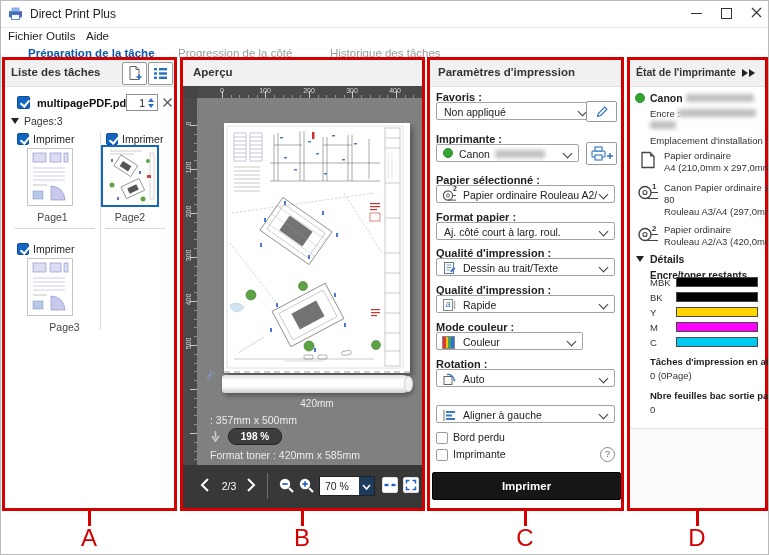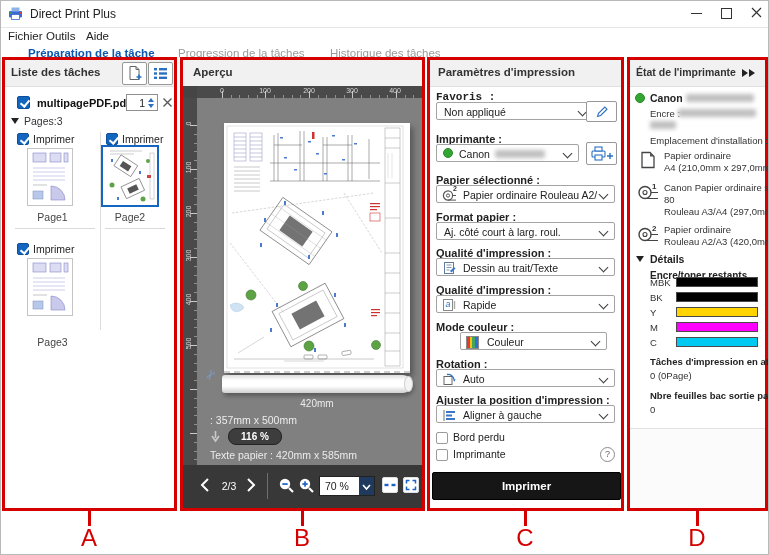--- a/index.html
+++ b/index.html
@@ -120,21 +120,21 @@
       </span>
     <span class="abs winbtn" style="left:742px;">
       <svg width="30" height="26" viewBox="0 0 30 26">
           <path d="M10 8 L19 17 M19 8 L10 17" stroke="#333" stroke-width="1.2"></path>
         </svg>
     </span>
   </div>
 
   <div class="abs tabbar">
     <span class="abs tab active nw" style="left:28px;">Préparation de la tâche</span>
-    <span class="abs tab nw" style="left:178px;">Progression de la tâches</span>
+    <span class="abs tab nw" style="left:178px;">Progression de la côté</span>
     <span class="abs tab nw" style="left:330px;">Historique des tâches</span>
     <span class="abs tab-underline"></span>
   </div>
 
   <div class="abs rframe" style="left:2px;top:57px;width:175px;height:454px;">
     <div class="abs panel-head">
       <span class="abs panel-title nw" style="left:6px;">Liste des tâches</span>
       <span class="abs sqbtn" style="left:117px;top:2px;width:23px;height:21px;">
         <svg width="23" height="21" viewBox="0 0 23 21">
             <path d="M7 3.5h6l3 3v10H7z" fill="#fff" stroke="#666" stroke-width="1"></path>
@@ -232,21 +232,21 @@
             <rect x="5" y="4" width="13" height="9"></rect>
             <rect x="22" y="4" width="11" height="9"></rect>
             <rect x="36" y="4" width="4" height="9"></rect>
           </g>
           <path d="M5 19h32M5 23h32M5 27h32M5 31h32" stroke="#9a9ad0" stroke-width="0.5"></path>
           <path d="M23 37 A14 14 0 0 1 37 51 L23 51 Z" fill="#c9c9ec" stroke="#8888cc" stroke-width="0.6"></path>
           <rect x="5" y="42" width="10" height="8" fill="#b8c8ea" stroke="#7c8cc0" stroke-width="0.5"></rect>
           <path d="M5 36h14" stroke="#888" stroke-width="0.5"></path>
         </svg>
     </span>
-    <span class="abs page-label" style="left:0;top:276px;width:95px;">Page3</span>
+    <span class="abs page-label" style="left:0;top:261px;width:95px;padding-left:12px;">Page3</span>
   </div>
 
   <div class="abs rframe" style="left:180px;top:57px;width:245px;height:454px;">
     <div class="abs panel-head">
       <span class="abs panel-title nw" style="left:10px;">Aperçu</span>
     </div>
 
     <span class="abs" style="left:0;top:26px;width:14px;height:12px;background:#454545;"></span>
     <div class="abs ruler hruler-ticks" style="left:14px;top:26px;width:225px;height:12px;">
       <span class="rlabel" style="left:25px;top:1px;">0</span>
@@ -358,22 +358,22 @@
         <span class="roll-cap"></span>
       </div>
       <span class="abs pv-text" style="left:25px;top:300px;width:190px;text-align:center;font-size:10px;">420mm</span>
 
       <span class="abs pv-text nw" style="left:13px;top:316px;">: 357mm x 500mm</span>
       <span class="abs" style="left:13px;top:331px;width:11px;height:13px;">
         <svg width="11" height="13" viewBox="0 0 11 13">
             <path d="M5.5 1v7M2 6l3.5 5L9 6" stroke="#c9c9c9" stroke-width="1.6" fill="none"></path>
           </svg>
       </span>
-      <span class="abs scale-pill" style="left:31px;top:330px;">116 %</span>
-      <span class="abs pv-text nw" style="left:13px;top:351px;">Texte papier : 420mm x 585mm</span>
+      <span class="abs scale-pill" style="left:31px;top:330px;">198 %</span>
+      <span class="abs pv-text nw" style="left:13px;top:351px;">Format toner : 420mm x 585mm</span>
     </div>
 
     <div class="abs toolbar" style="left:0;top:405px;width:239px;height:43px;">
       <span class="abs" style="left:16px;top:12px;width:12px;height:16px;">
         <svg width="12" height="16" viewBox="0 0 12 16">
             <path d="M9 2 L3 8 L9 14" stroke="#fff" stroke-width="2" fill="none"></path>
           </svg>
       </span>
       <span class="abs pager-num" style="left:32px;top:15px;width:28px;">2/3</span>
       <span class="abs" style="left:62px;top:12px;width:12px;height:16px;">
@@ -417,21 +417,21 @@
           </svg>
       </span>
     </div>
   </div>
 
   <div class="abs rframe" style="left:427px;top:57px;width:197px;height:454px;">
     <div class="abs panel-head">
       <span class="abs panel-title nw" style="left:8px;text-align:right;">Paramètres d'impression</span>
     </div>
 
-    <span class="abs fld-label nw" style="left:6px;top:31px;font-family:Liberation Mono, monospace;">Favoris :</span>
+    <span class="abs fld-label nw" style="left:6px;top:31px;">Favoris :</span>
     <span class="abs dd" style="left:6px;top:42px;width:158px;">
       <span class="val">Non appliqué</span>
         <span class="chev"></span>
     </span>
     <span class="abs sqbtn" style="left:156px;top:41px;width:29px;height:19px;">
       <svg width="29" height="19" viewBox="0 0 29 19">
           <path d="M10.5 14.5l1-3.2 6.3-6.3 2.2 2.2-6.3 6.3z" fill="#fff" stroke="#2b6fc2" stroke-width="1.1"></path>
         </svg>
     </span>
 
@@ -491,40 +491,39 @@
             <rect x="1.5" y="1.5" width="9" height="11" fill="#fff" stroke="#888" stroke-width="1"></rect>
             <rect x="11.8" y="3" width="1.4" height="8" fill="#aaa"></rect>
           </svg>
         <span class="abs" style="left:3.5px;top:0.5px;font-size:9px;font-style:italic;color:#2b6fc2;">a</span>
       </span>
       <span class="val">Rapide</span>
         <span class="chev"></span>
     </span>
 
     <span class="abs fld-label nw" style="left:6px;top:261px;">Mode couleur :</span>
-    <span class="abs dd has-icon" style="left:6px;top:272px;width:147px;margin-left:24px;">
+    <span class="abs dd has-icon" style="left:6px;top:272px;width:147px;">
       <span class="dd-icon color-icon" style="top:2.5px;"></span>
       <span class="val">Couleur</span>
         <span class="chev"></span>
     </span>
 
     <span class="abs fld-label nw" style="left:6px;top:298px;">Rotation :</span>
     <span class="abs dd has-icon" style="left:6px;top:309px;width:179px;">
       <span class="dd-icon">
         <svg width="14" height="14" viewBox="0 0 14 14">
             <rect x="2" y="4.5" width="8" height="8" fill="#fff" stroke="#666" stroke-width="1"></rect>
             <path d="M5 2.5 a6 6 0 0 1 7 5" stroke="#2b6fc2" stroke-width="1.3" fill="none"></path>
             <path d="M13.6 7 l-2.6 0.8 1.4 2z" fill="#2b6fc2"></path>
           </svg>
       </span>
       <span class="val">Auto</span>
         <span class="chev"></span>
     </span>
 
-    <span class="abs fld-label nw" style="left:6px;top:334px;">Ajuster la position d'impression :</span>
     <span class="abs dd has-icon" style="left:6px;top:345px;width:179px;">
       <span class="dd-icon">
         <svg width="14" height="13" viewBox="0 0 14 13">
             <path d="M2 1v11" stroke="#888" stroke-width="1.2"></path>
             <g fill="#3a78c9">
               <rect x="4" y="2" width="9" height="2"></rect>
               <rect x="4" y="5.5" width="6" height="2"></rect>
               <rect x="4" y="9" width="9" height="2"></rect>
             </g>
           </svg>

